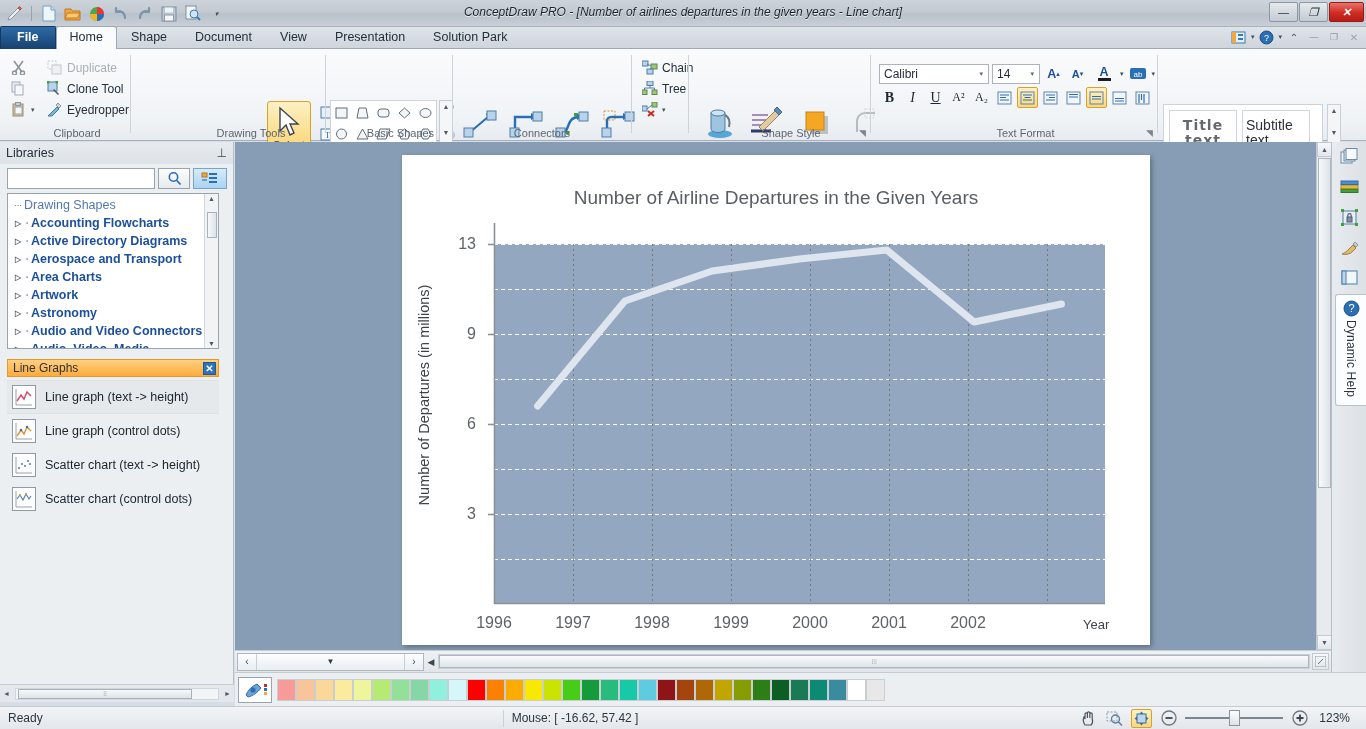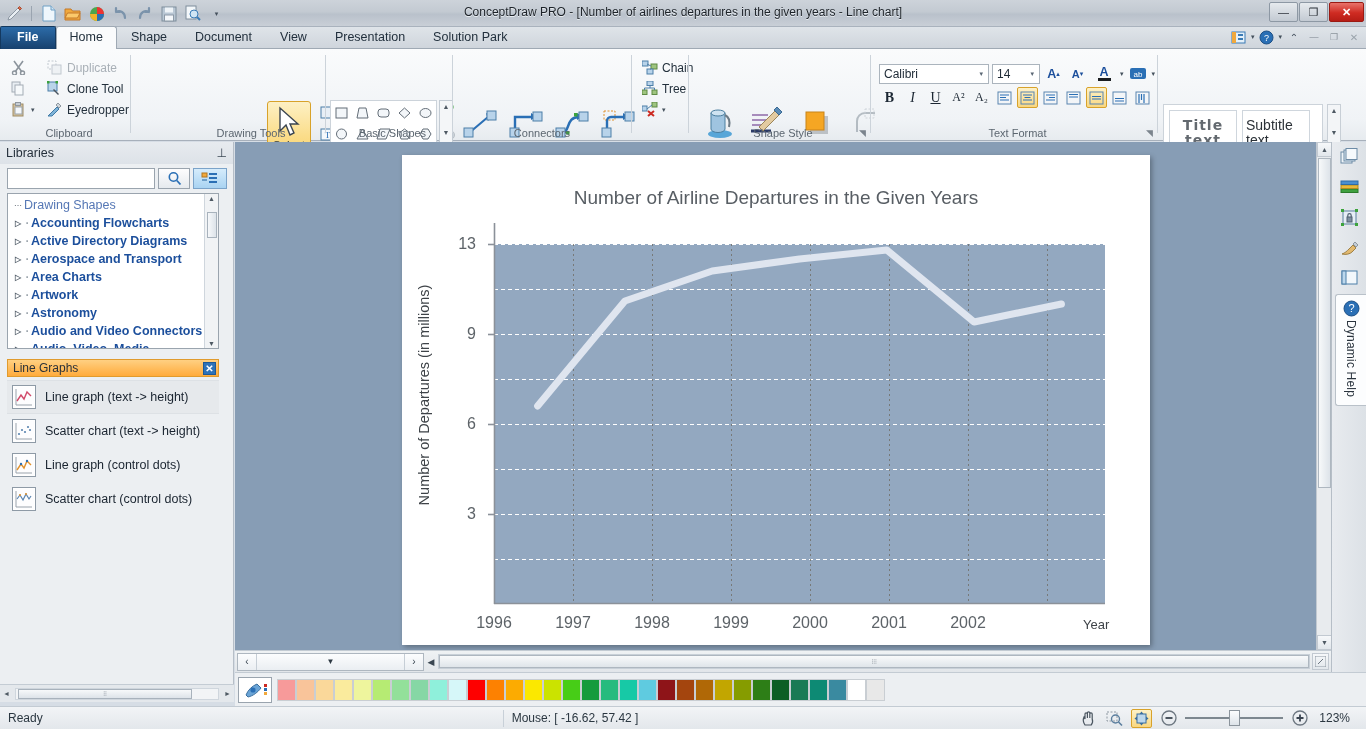--- a/index.html
+++ b/index.html
@@ -12,20 +12,21 @@
     overflow:hidden;
     -webkit-font-smoothing:antialiased;
   }
   #app { position:relative; width:1366px; height:729px; }
 
   
   .titlebar {
     position:absolute; left:0; top:0; width:1366px; height:27px;
     background:linear-gradient(to bottom,#cdd3da 0%,#c3cad2 45%,#b9c1cb 55%,#c9cfd7 100%);
     border-bottom:1px solid #a9b2bd;
+    font-style:italic;
   }
   .qat { position:absolute; left:4px; top:2px; height:23px; display:flex; align-items:center; gap:3px; }
   .qat .ic { width:21px; height:21px; display:flex; align-items:center; justify-content:center; }
   .qat .sep { width:1px; height:15px; background:#9aa4b0; margin:0 3px; }
   .win-title {
     position:absolute; left:0; top:5px; width:1366px; text-align:center;
     font-size:12px; color:#1d2329; text-shadow:0 1px 0 #e9edf1;
   }
   .wbtns { position:absolute; right:2px; top:2px; display:flex; gap:1px; }
   .wbtn {
@@ -66,21 +67,21 @@
   .caret { font-size:7px; color:#44505c; }
 
   
   .ribbon {
     position:absolute; left:0; top:49px; width:1366px; height:92px;
     background:linear-gradient(to bottom,#fafbfc 0%,#f0f3f6 78%,#e7ebef 100%);
     border-bottom:1px solid #a7b0bb;
   }
   .group { position:absolute; top:0; height:92px; }
   .group .glabel {
-    position:absolute; bottom:2px; left:4px; width:100%; text-align:center;
+    position:absolute; bottom:2px; left:12px; width:100%; text-align:center;
     font-size:11px; color:#5c6670;
   }
   .gdiv { position:absolute; top:6px; width:1px; height:78px; background:#ccd3da; }
   .dlg { position:absolute; bottom:3px; right:3px; font-size:9px; color:#7b848d; }
 
   
   .ibtn {
     display:flex; align-items:center; gap:4px;
     padding:1px 3px; border:1px solid transparent; border-radius:2px;
     font-size:12px; color:#23303c; height:21px;
@@ -1051,41 +1052,41 @@
             </svg>
         </span>
         <span>Line graph (text -&gt; height)</span>
       </div>
       <div class="lgitem">
         <span class="lgicon">
           <svg width="20" height="20" viewBox="0 0 20 20">
               <rect x="0" y="0" width="20" height="20" fill="#fdfdfe"></rect>
               <path d="M2 18 V2" stroke="#9aa3ac"></path>
               <path d="M2 18 H18" stroke="#9aa3ac"></path>
+              <path d="M3 15 L7 9 L10 13 L13 6 L17 10" fill="none" stroke="#e2922c" stroke-width="1.4"></path>
+              <circle cx="7" cy="9" r="1.2" fill="#2a6fb5"></circle>
+              <circle cx="13" cy="6" r="1.2" fill="#2a6fb5"></circle>
+            </svg>
+        </span>
+        <span>Line graph (control dots)</span>
+      </div>
+      <div class="lgitem">
+        <span class="lgicon">
+          <svg width="20" height="20" viewBox="0 0 20 20">
+              <rect x="0" y="0" width="20" height="20" fill="#fdfdfe"></rect>
+              <path d="M2 18 V2" stroke="#9aa3ac"></path>
+              <path d="M2 18 H18" stroke="#9aa3ac"></path>
               <circle cx="5" cy="13" r="1.1" fill="#5b85b0"></circle>
               <circle cx="8" cy="9" r="1.1" fill="#5b85b0"></circle>
               <circle cx="11" cy="11" r="1.1" fill="#5b85b0"></circle>
               <circle cx="14" cy="6" r="1.1" fill="#5b85b0"></circle>
               <circle cx="16" cy="9" r="1.1" fill="#5b85b0"></circle>
             </svg>
         </span>
         <span>Scatter chart (text -&gt; height)</span>
-      </div>
-      <div class="lgitem">
-        <span class="lgicon">
-          <svg width="20" height="20" viewBox="0 0 20 20">
-              <rect x="0" y="0" width="20" height="20" fill="#fdfdfe"></rect>
-              <path d="M2 18 V2" stroke="#9aa3ac"></path>
-              <path d="M2 18 H18" stroke="#9aa3ac"></path>
-              <path d="M3 15 L7 9 L10 13 L13 6 L17 10" fill="none" stroke="#e2922c" stroke-width="1.4"></path>
-              <circle cx="7" cy="9" r="1.2" fill="#2a6fb5"></circle>
-              <circle cx="13" cy="6" r="1.2" fill="#2a6fb5"></circle>
-            </svg>
-        </span>
-        <span>Line graph (control dots)</span>
       </div>
       <div class="lgitem">
         <span class="lgicon">
           <svg width="20" height="20" viewBox="0 0 20 20">
               <rect x="0" y="0" width="20" height="20" fill="#fdfdfe"></rect>
               <path d="M2 18 V2" stroke="#9aa3ac"></path>
               <path d="M2 18 H18" stroke="#9aa3ac"></path>
               <path d="M3 10 L6 6 L9 11 L12 5 L15 10 L17 7" fill="none" stroke="#5b85b0" stroke-width="1.2"></path>
               <circle cx="6" cy="6" r="1" fill="#e2922c"></circle>
               <circle cx="12" cy="5" r="1" fill="#e2922c"></circle>

